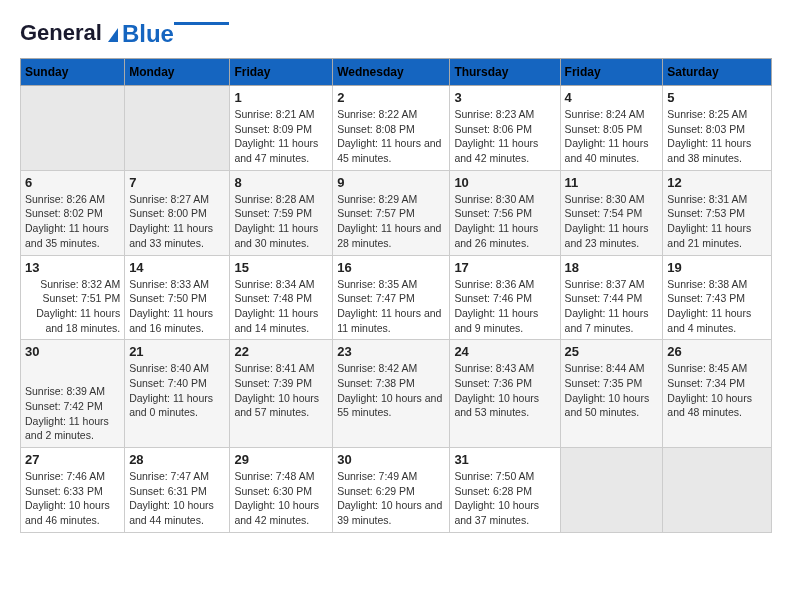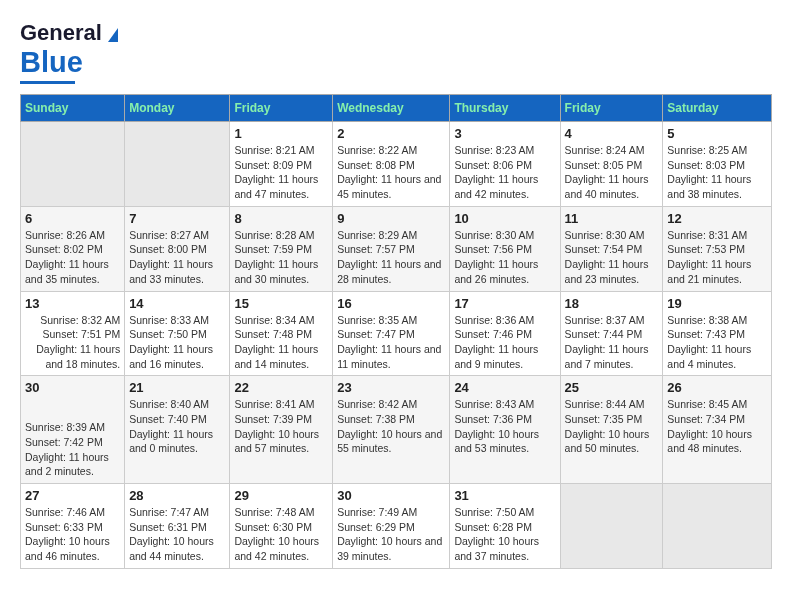--- a/index.html
+++ b/index.html
@@ -11,21 +11,21 @@
       padding: 20px;
     }
     .header {
       display: flex;
       justify-content: space-between;
       align-items: flex-start;
       margin-bottom: 10px;
     }
     .logo {
       display: flex;
-      flex-direction: column;
+      flex-direction: row;
       align-items: flex-start;
     }
     .logo-line {
       width: 55px;
       height: 3px;
       background: #1565c0;
       margin-top: 2px;
     }
     .title-block {
       text-align: right;
@@ -40,21 +40,21 @@
       font-weight: normal;
       color: #444;
     }
     table {
       width: 100%;
       border-collapse: collapse;
       font-size: 11px;
     }
     thead tr th {
       background: #1565c0;
-      color: #86efac;
+      color: #000000;
       padding: 6px 4px;
       text-align: left;
       font-size: 12px;
       font-weight: bold;
       border: 1px solid #aaa;
     }
     tbody tr td {
       border: 1px solid #ccc;
       vertical-align: top;
       padding: 4px 4px;
@@ -91,21 +91,21 @@
 
 <div class="header">
   <div class="logo">
     <div class="logo-combined">
       <span style="font-size:22px;font-weight:bold;color:#1a1a2e;">General</span>
       <svg width="18" height="18" viewBox="0 0 18 18">
         <polygon points="4,18 14,18 14,4" fill="#1565c0"></polygon>
       </svg>
     </div>
     <div style="display:flex;align-items:center;">
-      <span style="font-size:29px;font-weight:bold;color:#1565c0;">Blue</span>
+      <span style="font-size:24px;font-weight:bold;color:#1565c0;">Blue</span>
     </div>
     <div class="logo-line"></div>
   </div>
   <div class="title-block">
     <h1></h1>
     <h2></h2>
   </div>
 </div>
 
 <table>

